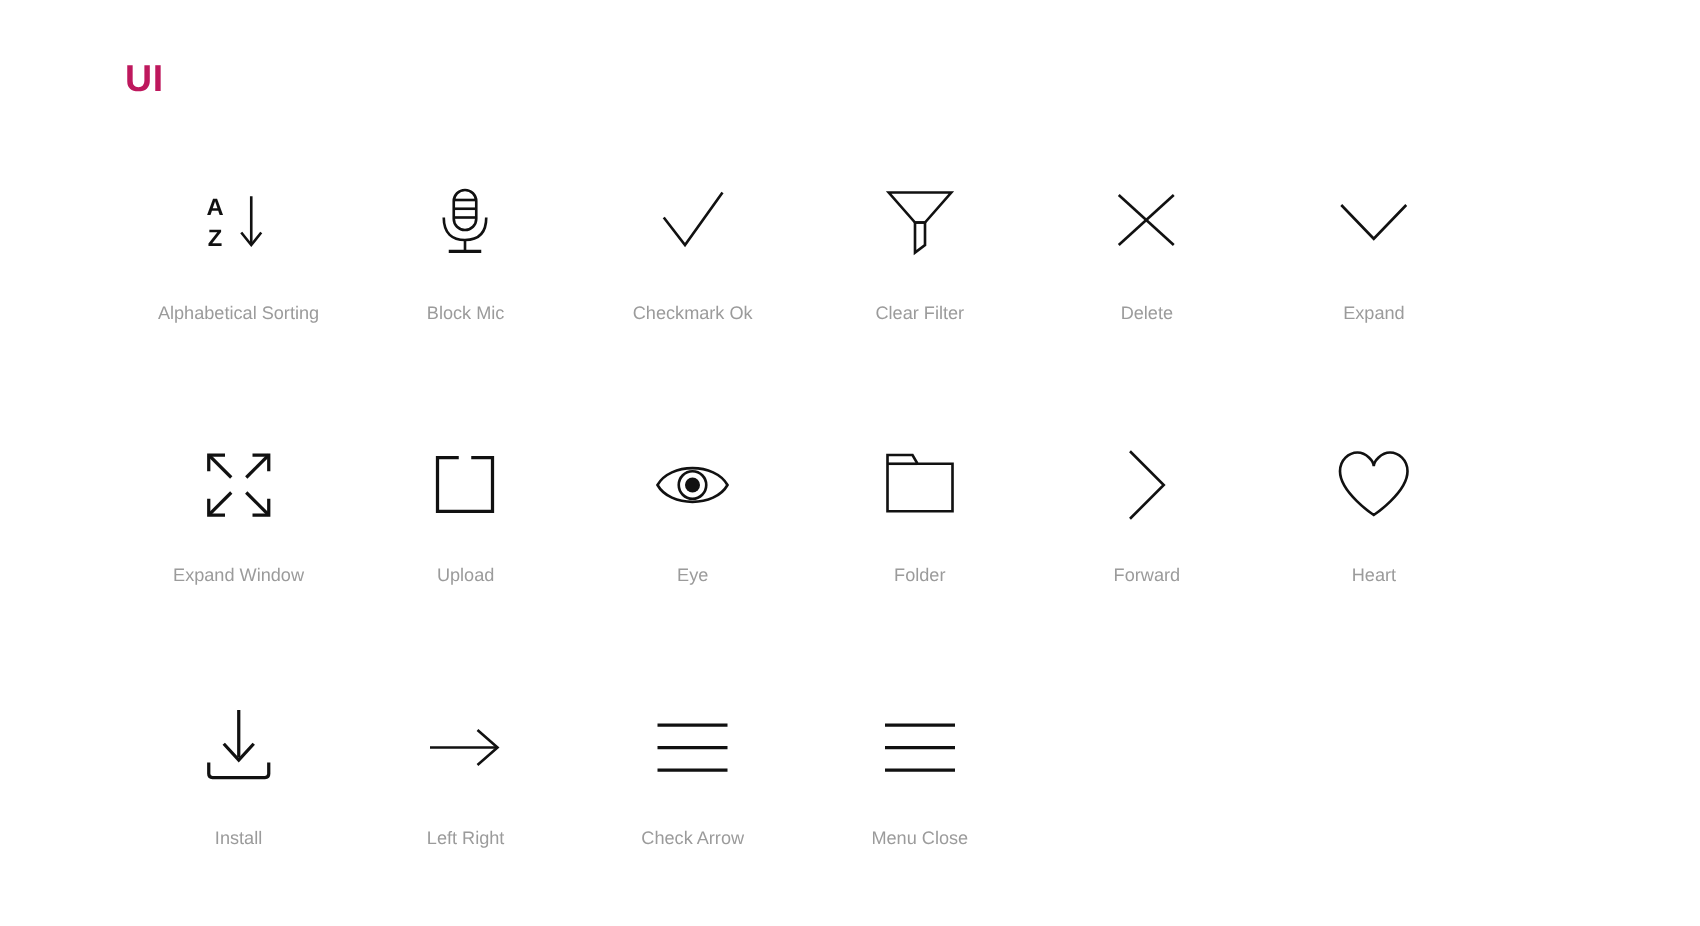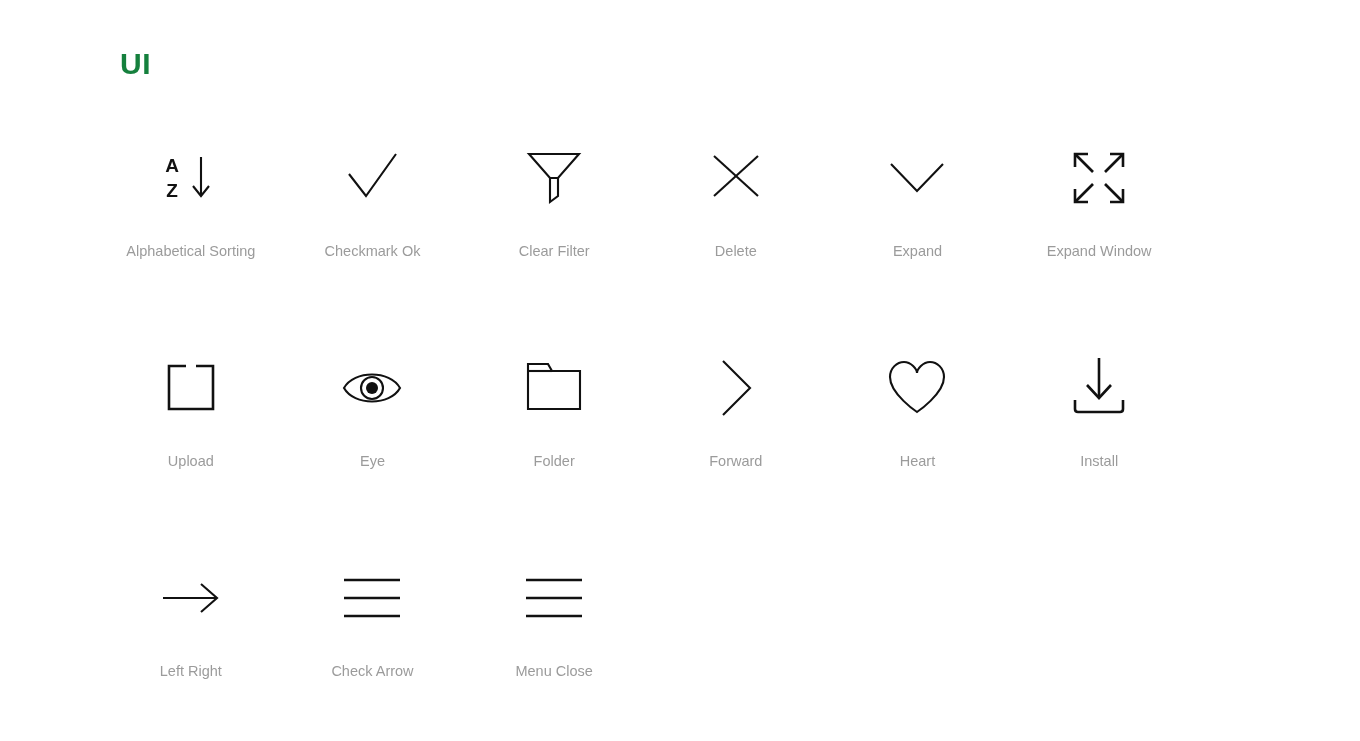--- a/index.html
+++ b/index.html
@@ -23,24 +23,23 @@
     padding: 0;
     position: relative;
   }
 
   .page-title {
     position: absolute;
     left: 100px;
     top: 46px;
     font-size: 30px;
     font-weight: bold;
-    color: #15803d;
+    color: #be185d;
     letter-spacing: 0.5px;
     line-height: 36px;
-    margin-left: 20px;
   }
 
   .icon-grid {
     position: absolute;
     left: 100px;
     top: 128px;
     width: 1090px;
     display: grid;
     grid-template-columns: repeat(6, 1fr);
     grid-auto-rows: 210px;
@@ -118,20 +117,34 @@
         <svg width="64" height="64" viewBox="0 0 64 64">
           <text class="az-letter" x="13" y="26" text-anchor="middle">A</text>
           <text class="az-letter" x="13" y="51" text-anchor="middle">Z</text>
           <line class="ln" x1="42" y1="11" x2="42" y2="49"></line>
           <polyline class="ln" points="34,40 42,50 50,40"></polyline>
         </svg>
       </div>
       <div class="icon-label">Alphabetical Sorting</div>
     </div>
 
+    <div class="icon-cell">
+      <div class="icon-art">
+        <svg width="64" height="64" viewBox="0 0 64 64">
+          <rect class="ln" x="23" y="6" width="18" height="32" rx="9" ry="9"></rect>
+          <line class="ln" x1="23" y1="14" x2="41" y2="14"></line>
+          <line class="ln" x1="23" y1="21" x2="41" y2="21"></line>
+          <line class="ln" x1="23" y1="28" x2="41" y2="28"></line>
+          <path class="ln" d="M15 28 C15 41, 22 46, 32 46 C42 46, 49 41, 49 28"></path>
+          <line class="ln" x1="32" y1="46" x2="32" y2="54"></line>
+          <line class="ln-thick" x1="19" y1="55" x2="45" y2="55"></line>
+        </svg>
+      </div>
+      <div class="icon-label">Block Mic</div>
+    </div>
 
 
     <div class="icon-cell">
       <div class="icon-art">
         <svg width="64" height="64" viewBox="0 0 64 64">
           <polyline class="ln" points="9,28 26,50 56,8"></polyline>
         </svg>
       </div>
       <div class="icon-label">Checkmark Ok</div>
     </div>

